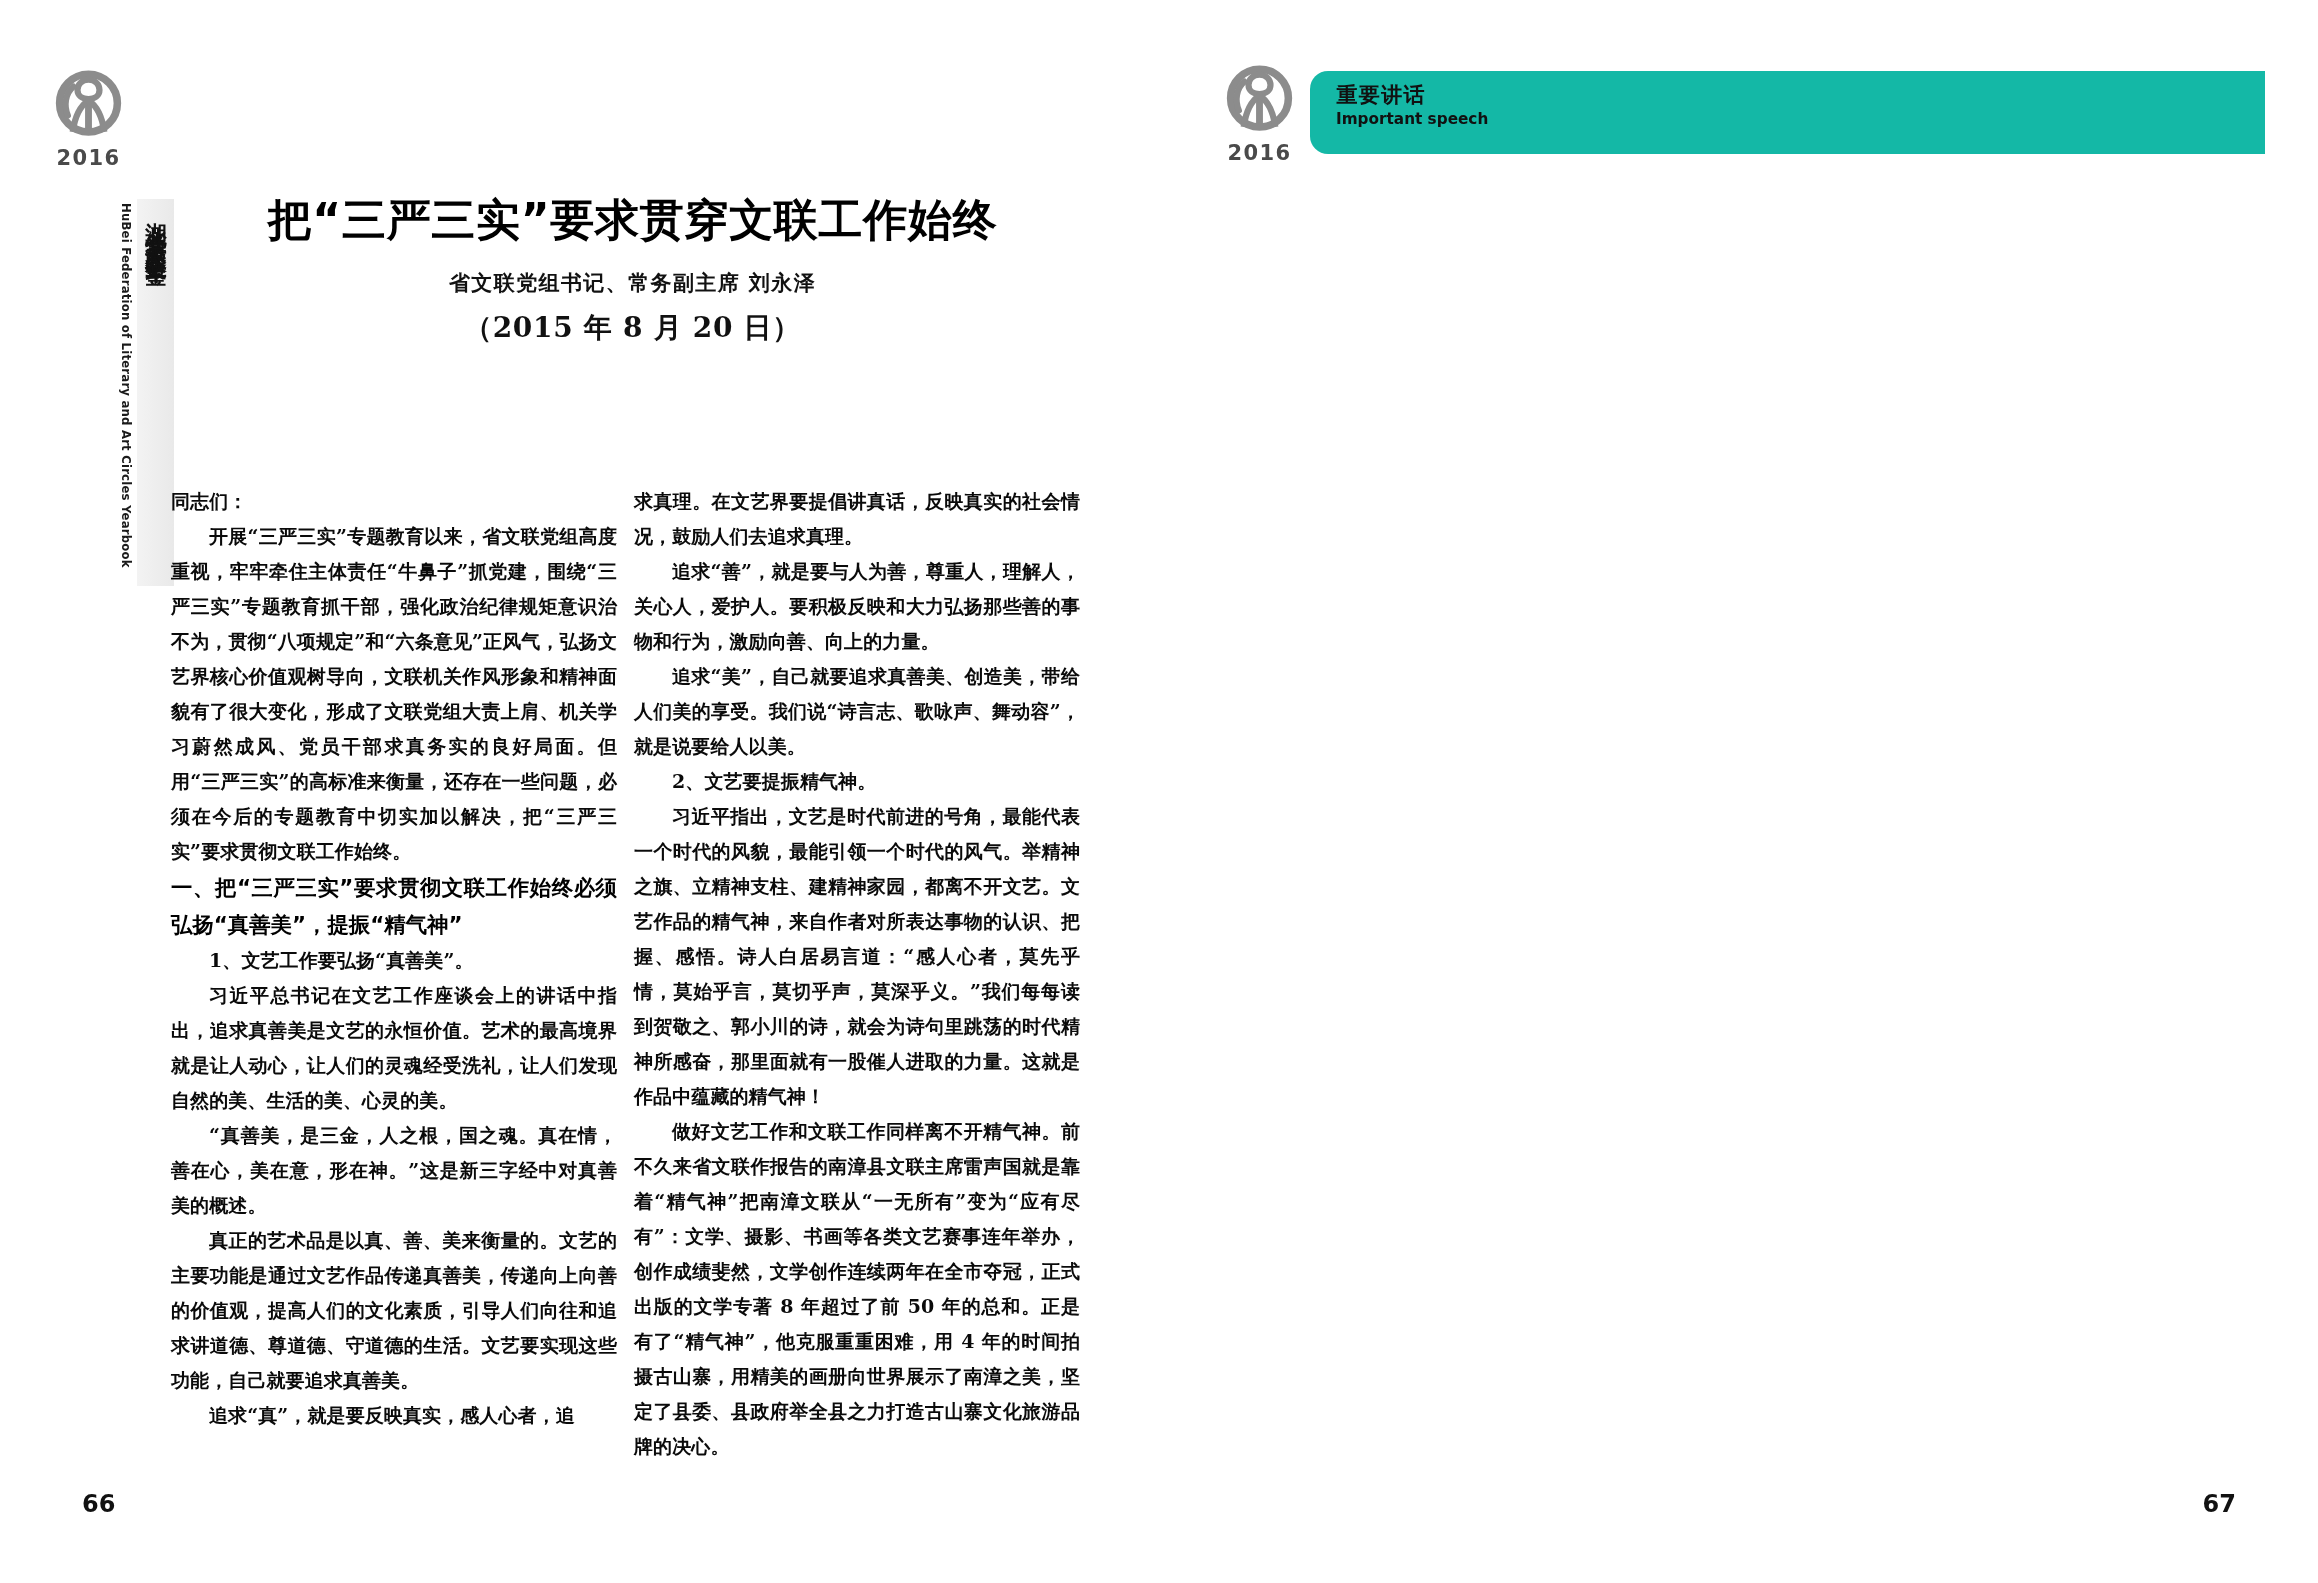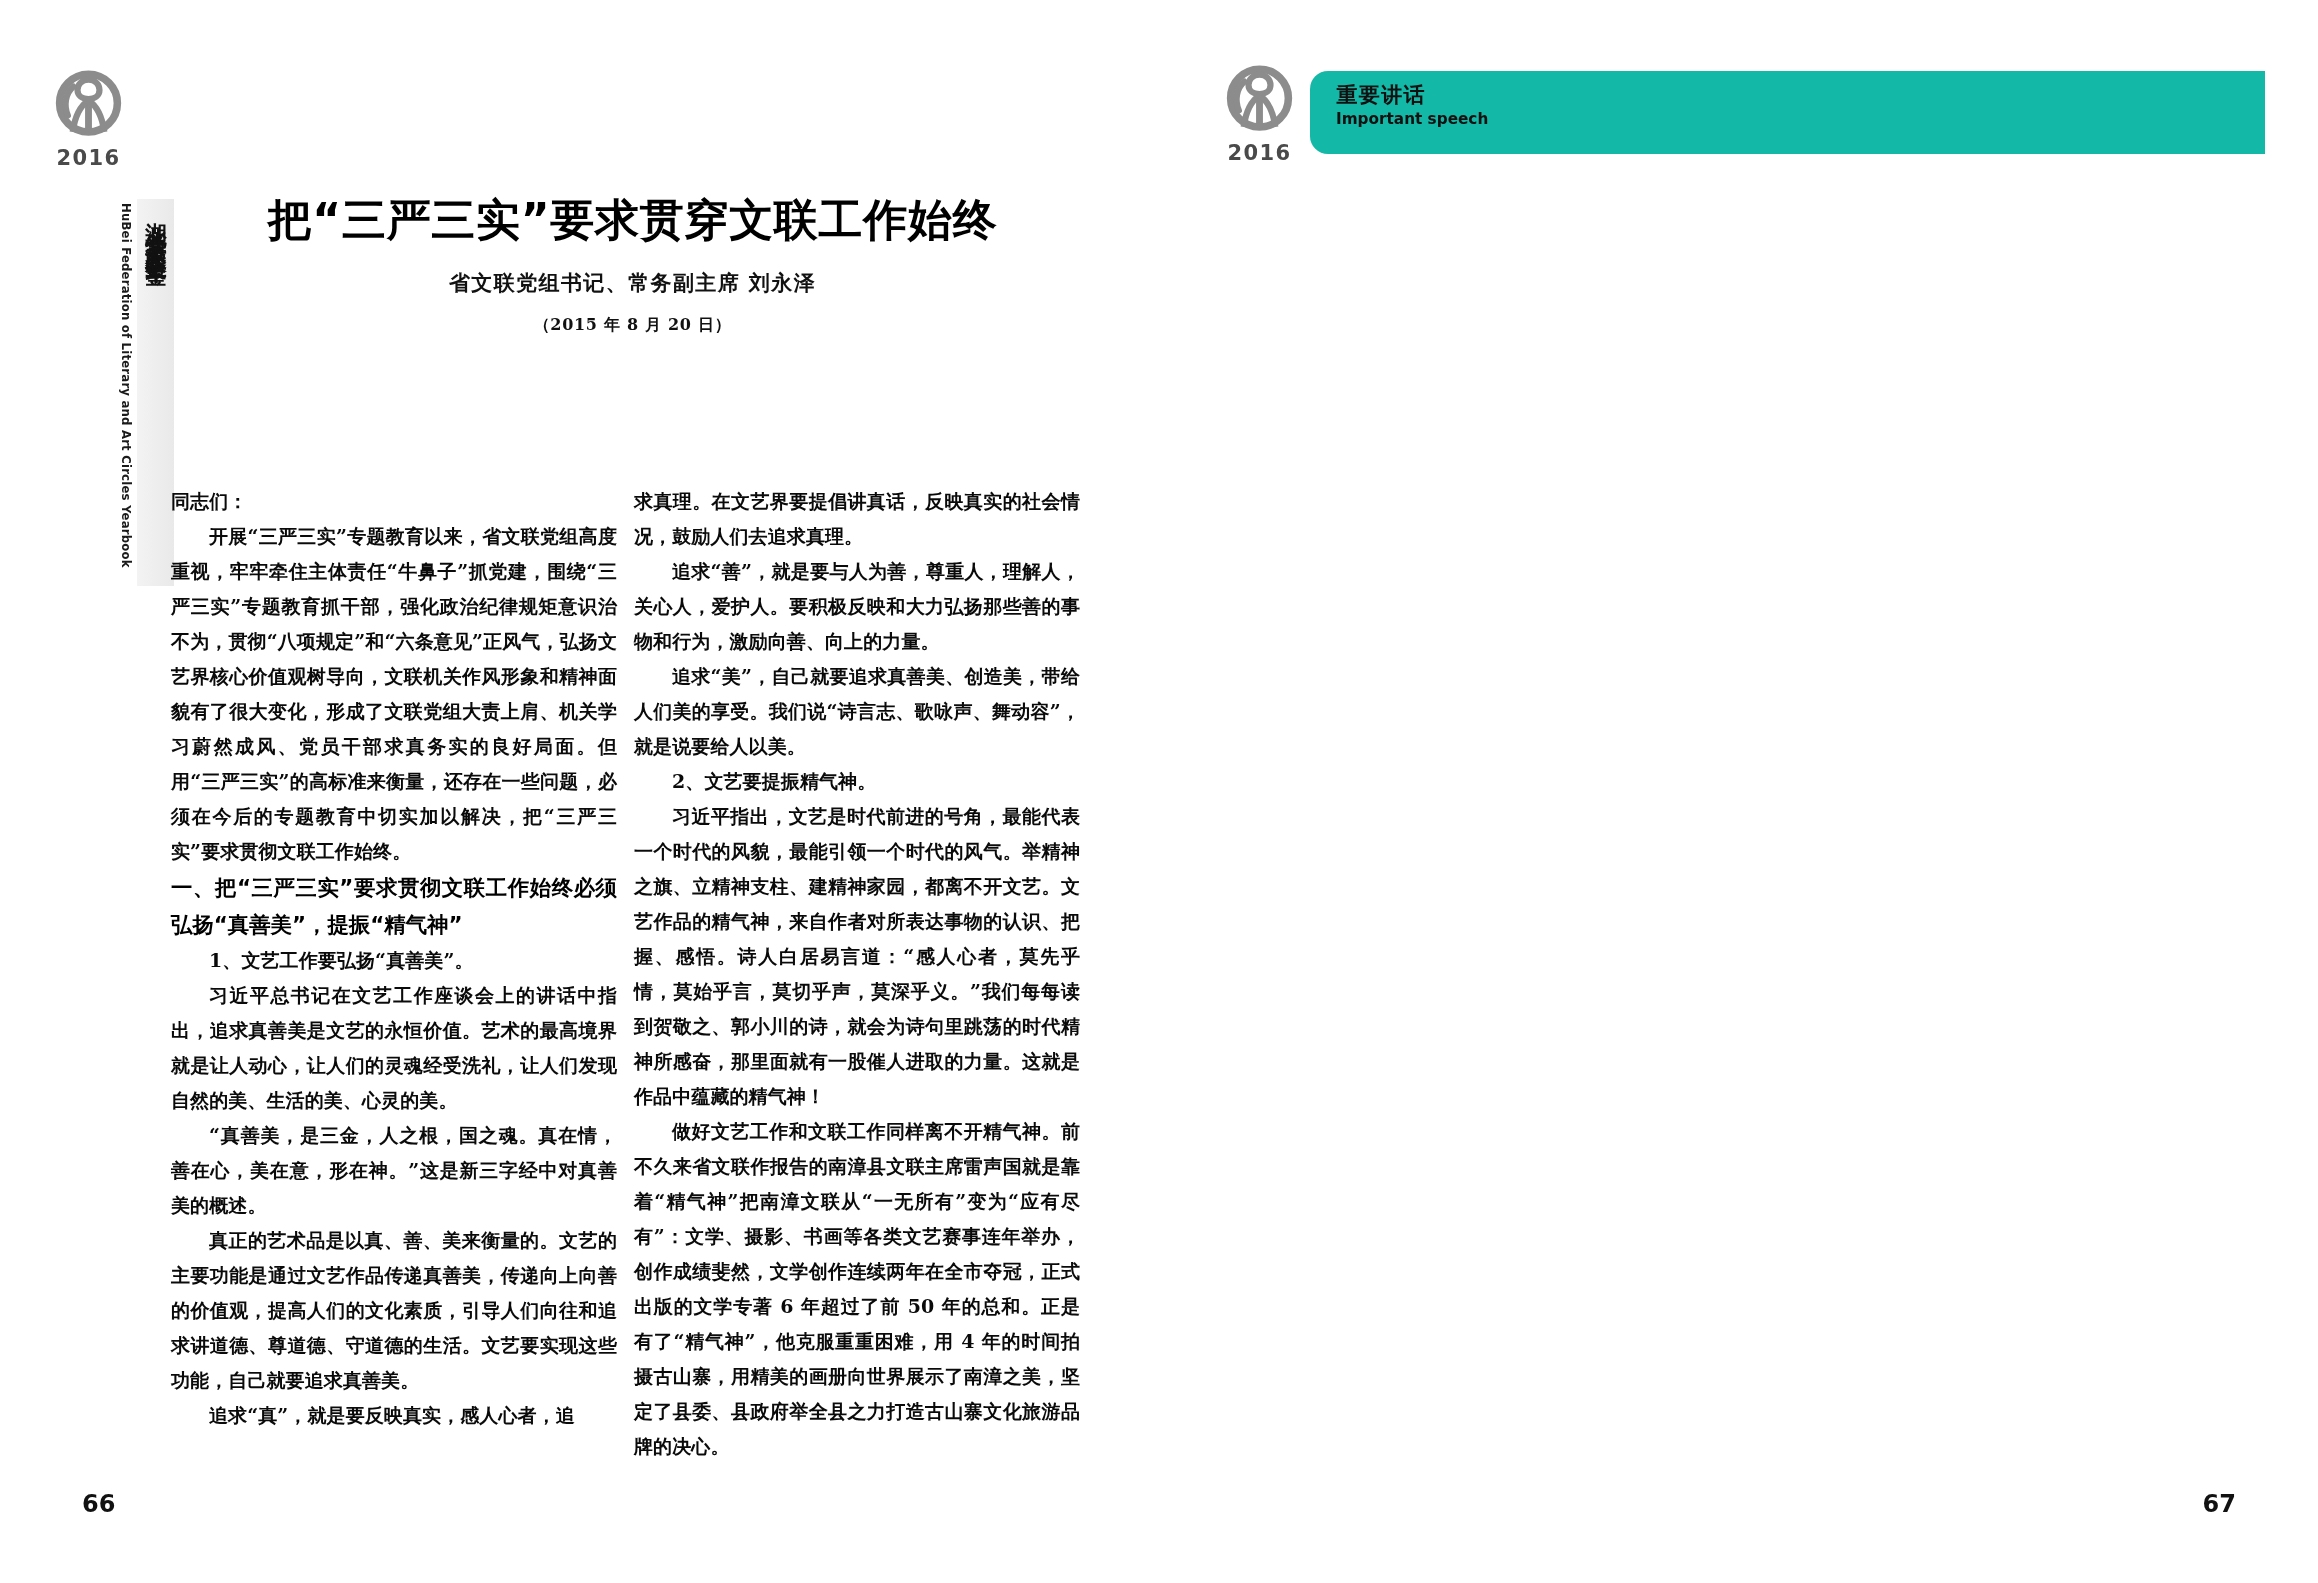--- a/index.html
+++ b/index.html
@@ -141,24 +141,24 @@
     font-family: "DejaVu Serif", "Liberation Serif", serif;
     font-weight: 700;
     font-size: 21px;
     letter-spacing: 1.4px;
     color: #111;
     margin-top: 23.5px;
   }
   .article-date {
     font-family: "DejaVu Serif", "Liberation Serif", serif;
     font-weight: 700;
-    font-size: 16px;
+    font-size: 28px;
     letter-spacing: 0.7px;
     color: #111;
-    margin-top: 18px;
+    margin-top: 12px;
   }
 
   
   .col {
     position: absolute;
     width: 446px;
     font-family: "DejaVu Serif", "Liberation Serif", serif;
     font-weight: 700;
     font-size: 19px;
     line-height: 35px;
@@ -243,21 +243,21 @@
       <p class="ind">真正的艺术品是以真、善、美来衡量的。文艺的主要功能是通过文艺作品传递真善美，传递向上向善的价值观，提高人们的文化素质，引导人们向往和追求讲道德、尊道德、守道德的生活。文艺要实现这些功能，自己就要追求真善美。</p>
       <p class="ind">追求“真”，就是要反映真实，感人心者，追</p>
     </div>
 
     <div class="col col-2">
       <p class="noind">求真理。在文艺界要提倡讲真话，反映真实的社会情况，鼓励人们去追求真理。</p>
       <p class="ind">追求“善”，就是要与人为善，尊重人，理解人，关心人，爱护人。要积极反映和大力弘扬那些善的事物和行为，激励向善、向上的力量。</p>
       <p class="ind">追求“美”，自己就要追求真善美、创造美，带给人们美的享受。我们说“诗言志、歌咏声、舞动容”，就是说要给人以美。</p>
       <p class="ind">2、文艺要提振精气神。</p>
       <p class="ind">习近平指出，文艺是时代前进的号角，最能代表一个时代的风貌，最能引领一个时代的风气。举精神之旗、立精神支柱、建精神家园，都离不开文艺。文艺作品的精气神，来自作者对所表达事物的认识、把握、感悟。诗人白居易言道：“感人心者，莫先乎情，莫始乎言，莫切乎声，莫深乎义。”我们每每读到贺敬之、郭小川的诗，就会为诗句里跳荡的时代精神所感奋，那里面就有一股催人进取的力量。这就是作品中蕴藏的精气神！</p>
-      <p class="ind">做好文艺工作和文联工作同样离不开精气神。前不久来省文联作报告的南漳县文联主席雷声国就是靠着“精气神”把南漳文联从“一无所有”变为“应有尽有”：文学、摄影、书画等各类文艺赛事连年举办，创作成绩斐然，文学创作连续两年在全市夺冠，正式出版的文学专著 6 年超过了前 50 年的总和。正是有了“精气神”，他克服重重困难，用 4 年的时间拍摄古山寨，用精美的画册向世界展示了南漳之美，坚定了县委、县政府举全县之力打造古山寨文化旅游品牌的决心。</p>
+      <p class="ind">做好文艺工作和文联工作同样离不开精气神。前不久来省文联作报告的南漳县文联主席雷声国就是靠着“精气神”把南漳文联从“一无所有”变为“应有尽有”：文学、摄影、书画等各类文艺赛事连年举办，创作成绩斐然，文学创作连续两年在全市夺冠，正式出版的文学专著 8 年超过了前 50 年的总和。正是有了“精气神”，他克服重重困难，用 4 年的时间拍摄古山寨，用精美的画册向世界展示了南漳之美，坚定了县委、县政府举全县之力打造古山寨文化旅游品牌的决心。</p>
     </div>
 
     <div class="folio folio-left">66</div>
   </div>
 
   <div class="page page-right">
 
     <div class="running-head">
       <div class="logo-mark">
         <svg width="77" height="77" viewBox="0 0 112 112" aria-hidden="true">

